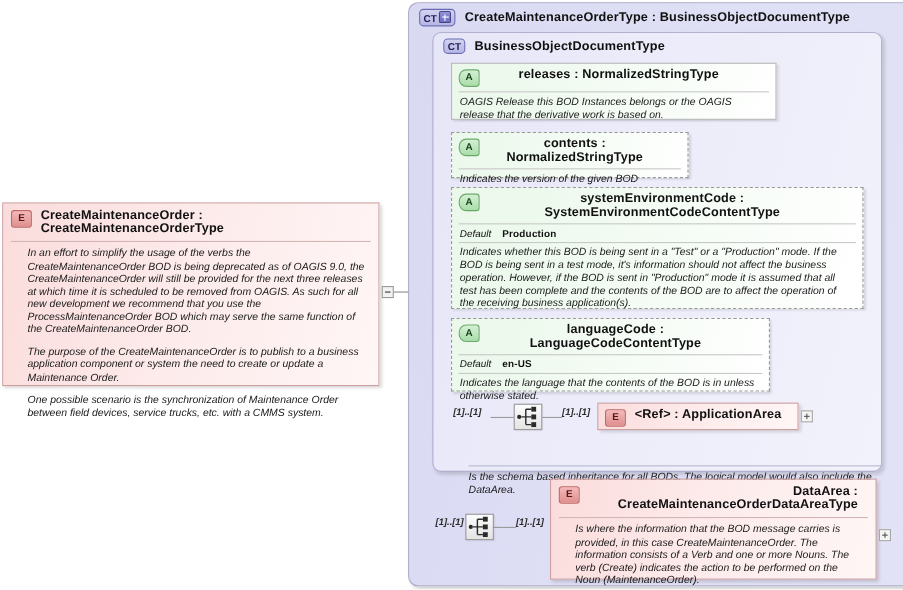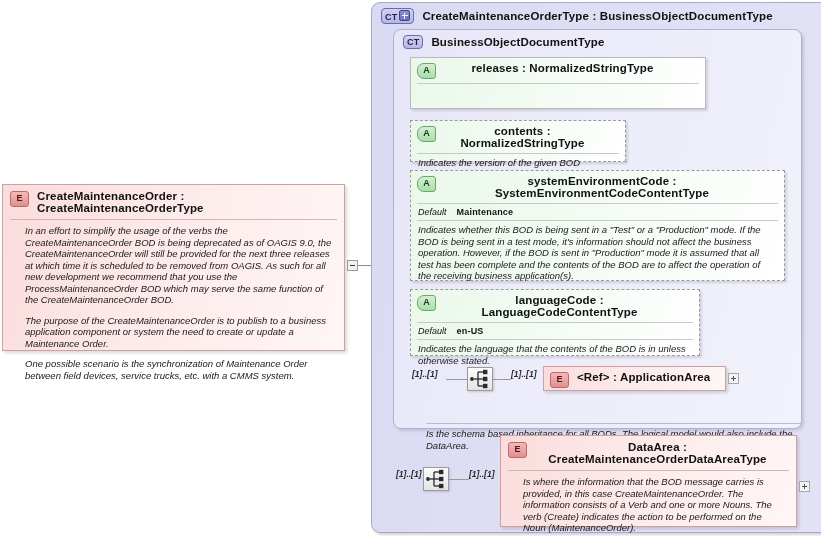--- a/index.html
+++ b/index.html
@@ -311,40 +311,41 @@
       <span class="ct-badge">CT</span>
       <span class="title">BusinessObjectDocumentType</span>
     </div>
 
     <div class="attr-box req" style="left:16px; top:27px; width:296px; height:52px;">
       <div class="attr-head">
         <span class="a-badge">A</span>
         <span class="title attr-name">releases  :  NormalizedStringType</span>
       </div>
       <div class="attr-sep"></div>
+      <div class="attr-doc doc">OAGIS Release this BOD Instances belongs or the OAGIS release that the derivative work is based on.</div>
     </div>
 
     <div class="attr-box opt" style="left:16px; top:90px; width:216px; height:42px;">
       <div class="attr-head">
         <span class="a-badge">A</span>
         <span class="title attr-name">contents  :  NormalizedStringType</span>
       </div>
       <div class="attr-sep"></div>
       <div class="attr-doc doc">Indicates the version of the given BOD definition.</div>
     </div>
 
     <div class="attr-box opt" style="left:16px; top:140px; width:375px; height:111px;">
       <div class="attr-head">
         <span class="a-badge">A</span>
         <span class="title attr-name">systemEnvironmentCode  :  SystemEnvironmentCodeContentType</span>
       </div>
       <div class="attr-sep"></div>
       <div class="attr-default">
         <span class="lab">Default</span>
-        <span class="val">Maintenance</span>
+        <span class="val">Production</span>
       </div>
       <div class="attr-sep"></div>
       <div class="attr-doc doc">Indicates whether this BOD is being sent in a "Test" or a "Production" mode. If the BOD is being sent in a test mode, it's information should not affect the business operation. However, if the BOD is sent in "Production" mode it is assumed that all test has been complete and the contents of the BOD are to affect the operation of the receiving business application(s).</div>
     </div>
 
     <div class="attr-box opt" style="left:16px; top:259px; width:290px; height:67px;">
       <div class="attr-head">
         <span class="a-badge">A</span>
         <span class="title attr-name">languageCode  :  LanguageCodeContentType</span>
       </div>
@@ -402,20 +403,20 @@
       <rect x="15" y="1.8" width="4.4" height="4.4" fill="#2b2b2b"></rect>
       <rect x="15" y="8.8" width="4.4" height="4.4" fill="#2b2b2b"></rect>
       <rect x="15" y="15.8" width="4.4" height="4.4" fill="#2b2b2b"></rect>
     </svg>
   </div>
   <div class="wire" style="left:77px; top:476px; width:20px;"></div>
   <span class="card" style="position:absolute; left:97px; top:466px;">[1]..[1]</span>
   <div class="elem-box" style="left:128px; top:432px; width:297px; height:92px;">
     <div class="elem-head" style="padding:5px 16px 5px 7px;">
       <span class="e-badge">E</span>
-      <span class="title" style="flex:1 1 auto; text-align:center;">DataArea  :  CreateMaintenanceOrderDataAreaType</span>
+      <span class="title" style="flex:1 1 auto; text-align:right;">DataArea  :  CreateMaintenanceOrderDataAreaType</span>
     </div>
     <div class="elem-sep"></div>
     <div class="elem-doc doc">Is where the information that the BOD message carries is provided, in this case CreateMaintenanceOrder. The information consists of a Verb and one or more Nouns. The verb (Create) indicates the action to be performed on the Noun (MaintenanceOrder).</div>
   </div>
   <div class="expand-plus" style="left:427px; top:478px;"></div>
 
 </div>
 
 </body></html>

